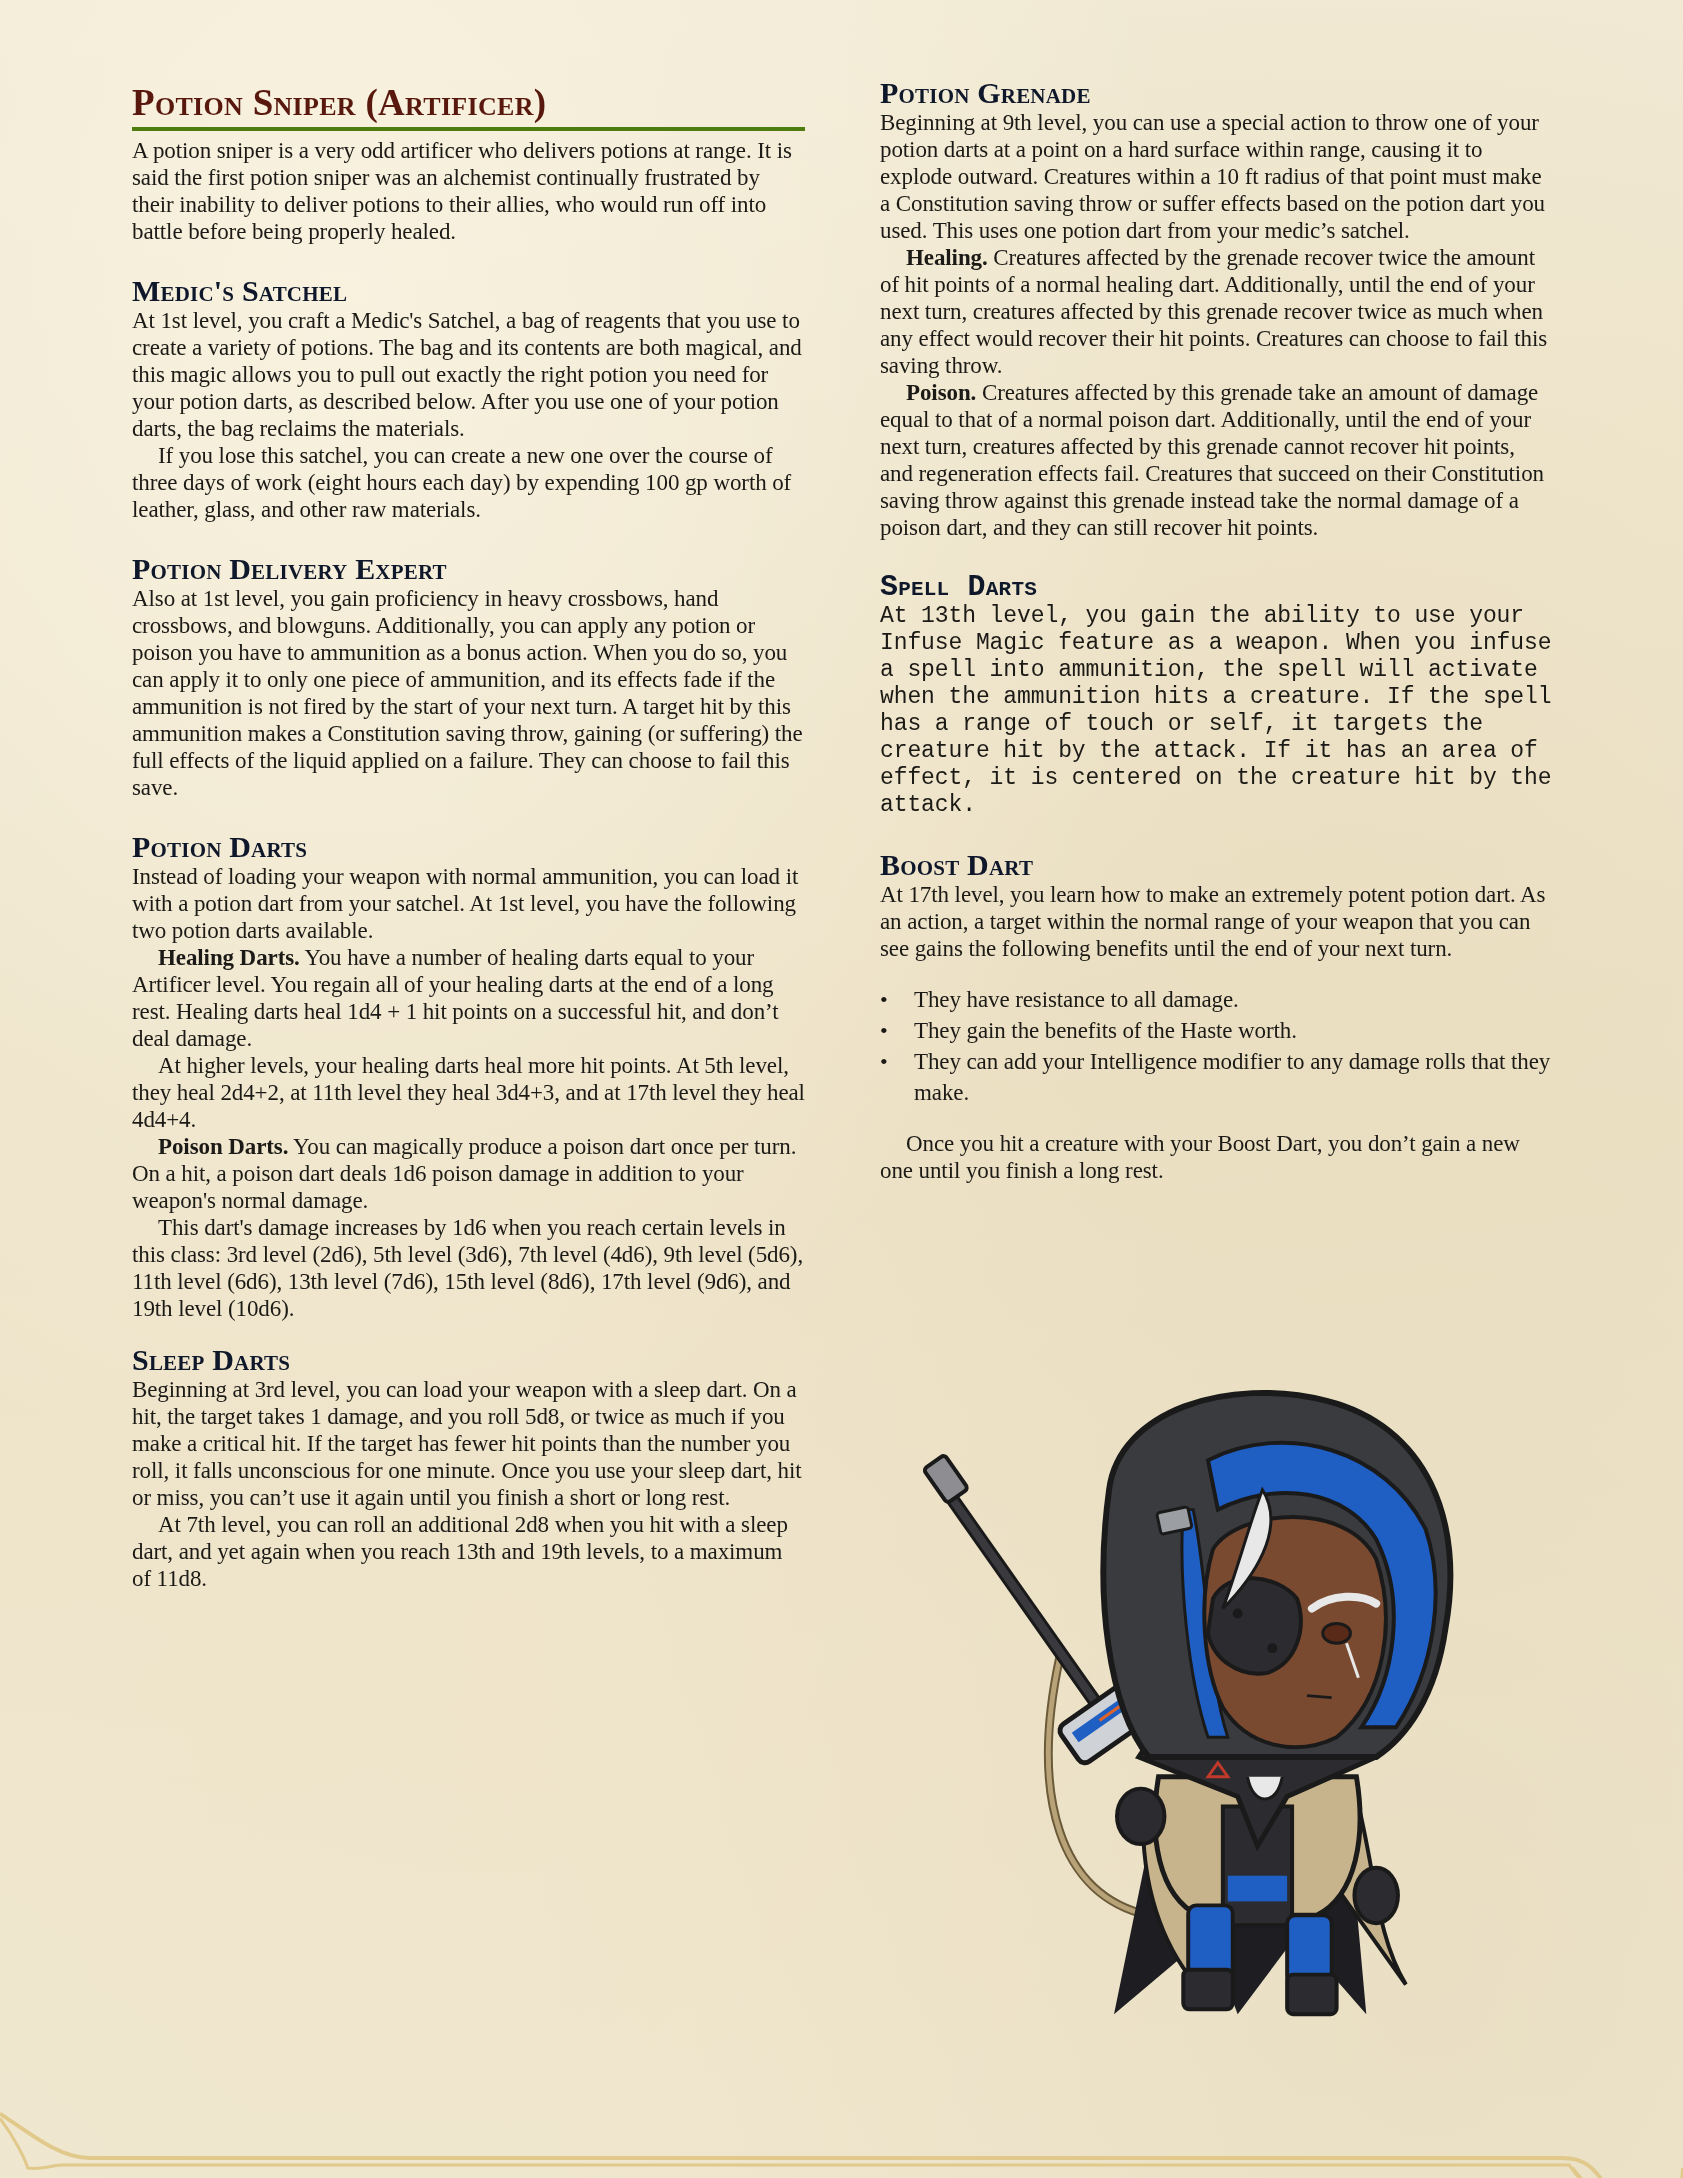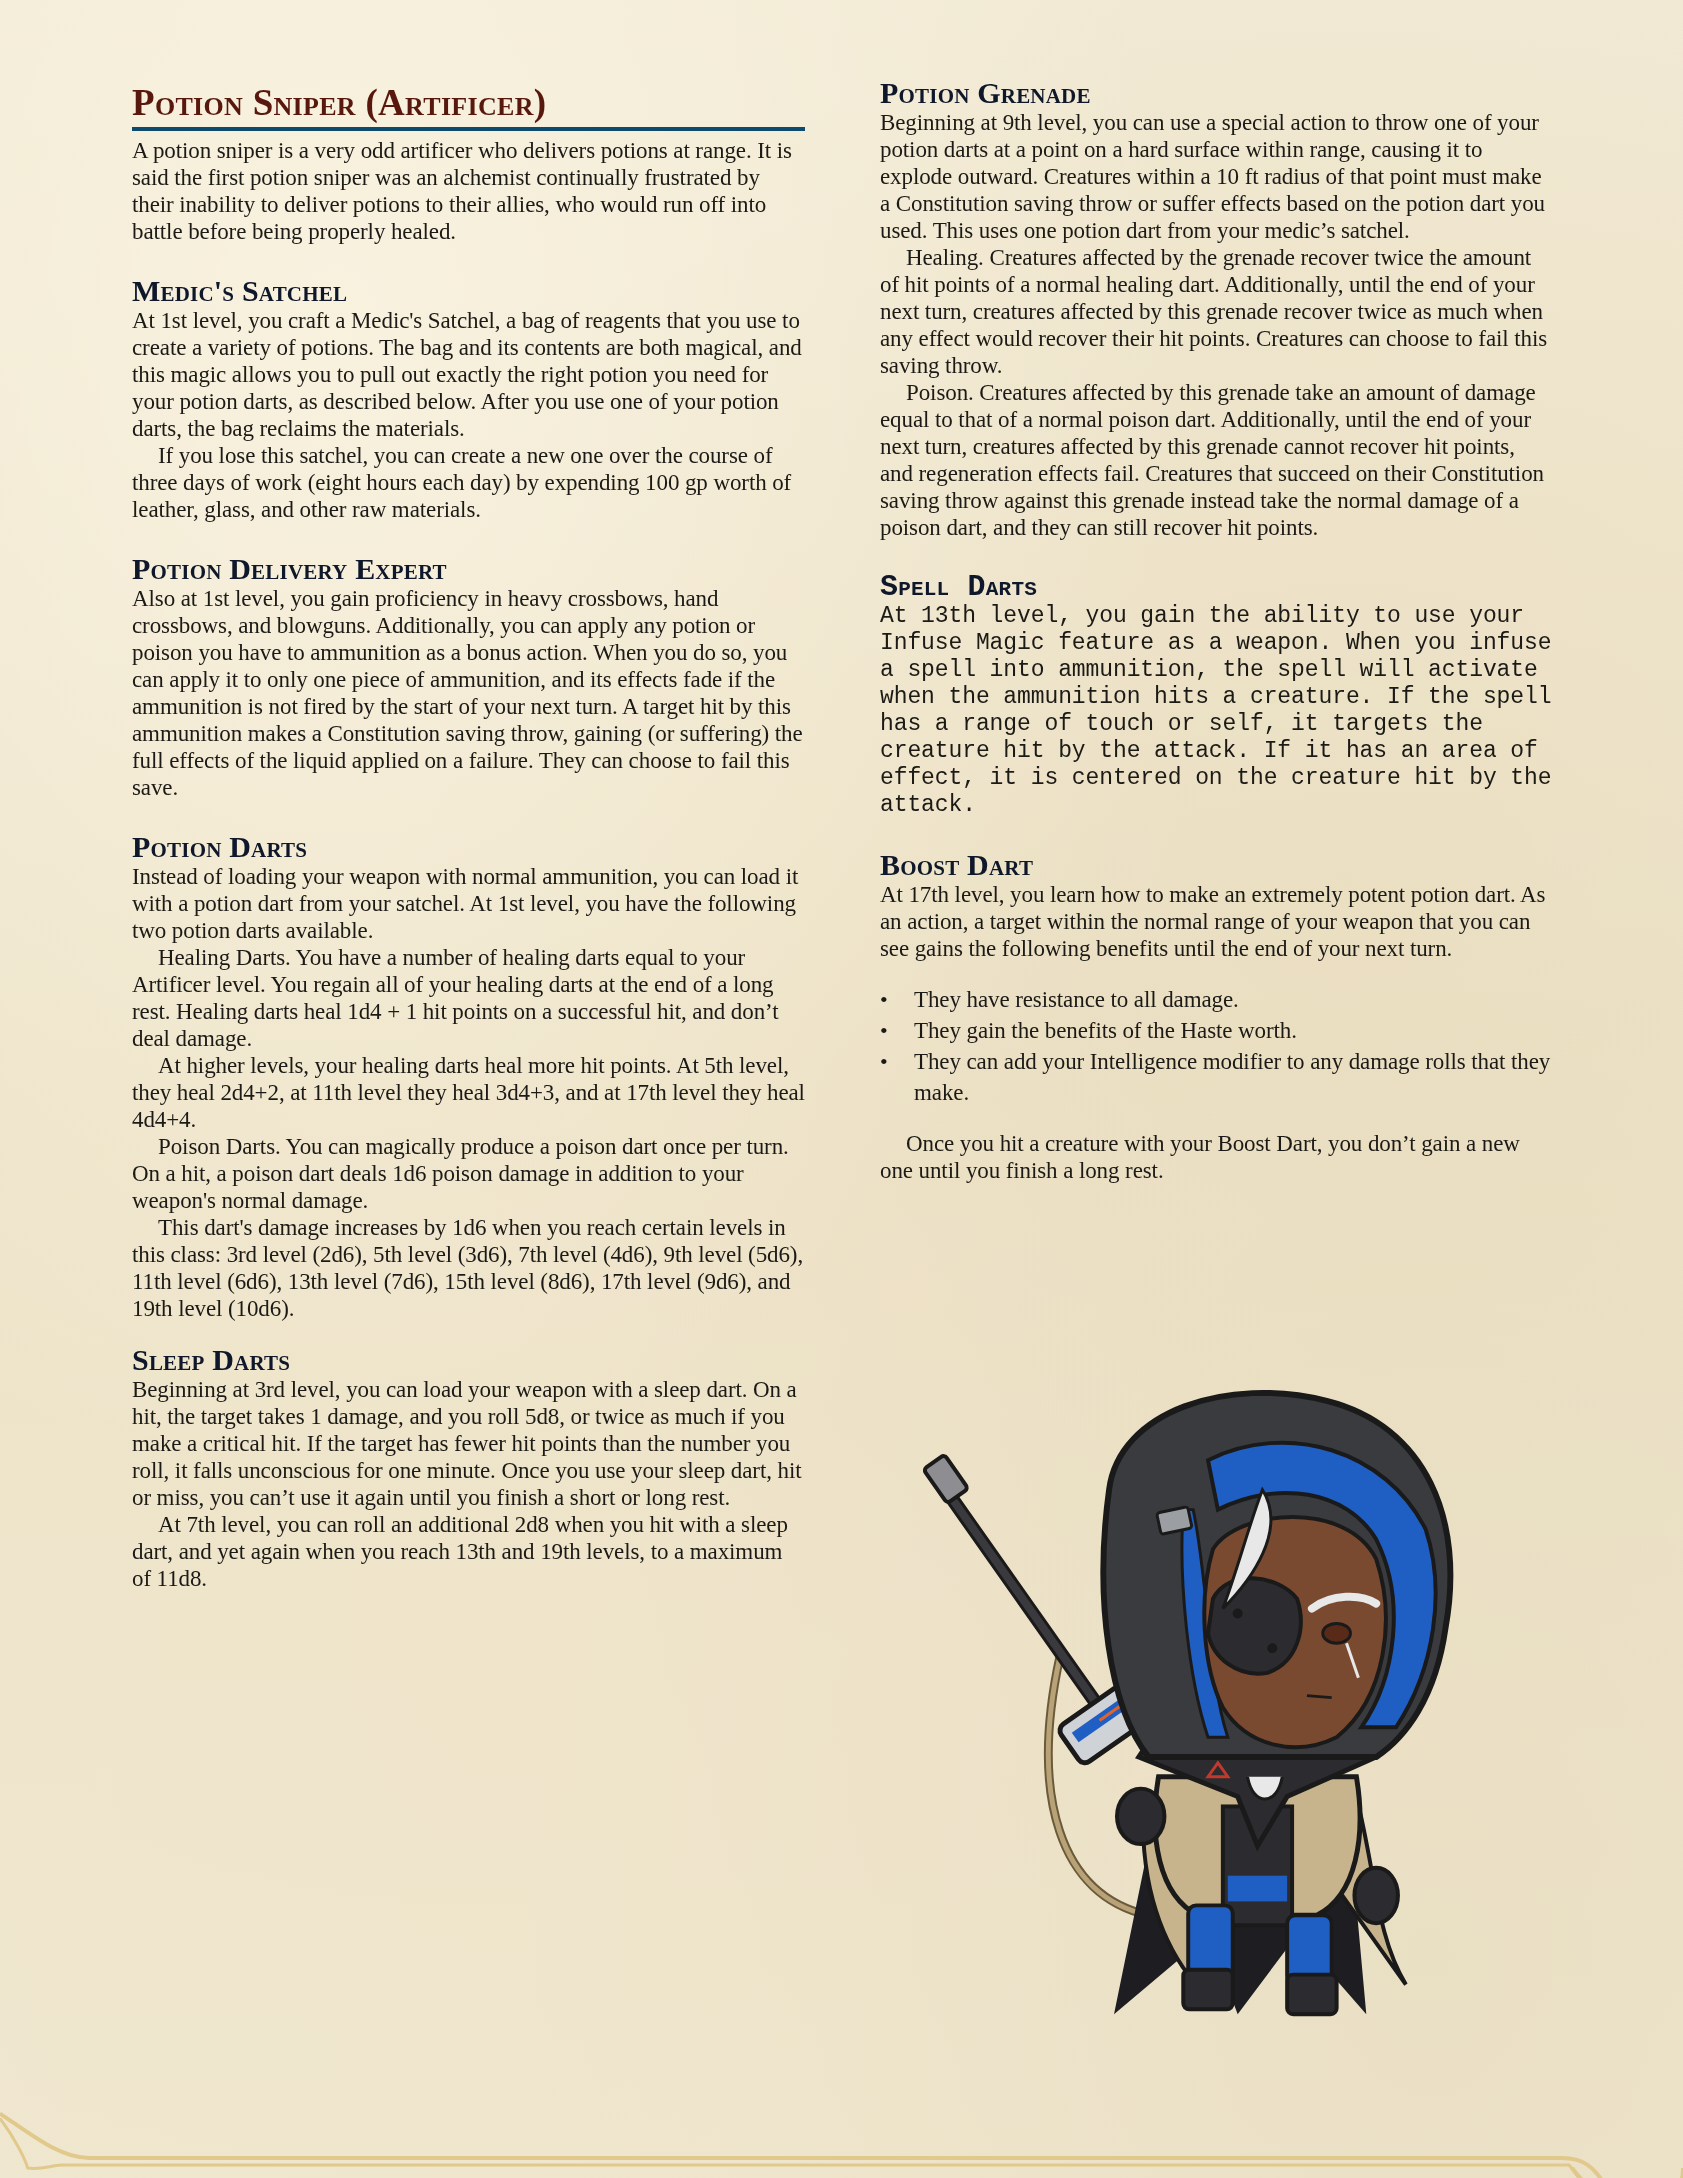--- a/index.html
+++ b/index.html
@@ -14,33 +14,33 @@
       linear-gradient(180deg, #f1e9d3 0%, #ede3c9 50%, #efe7d0 100%);
     font-family: "Liberation Serif", "DejaVu Serif", serif;
     color: #1c1a16;
   }
   .col { position: absolute; top: 77px; width: 673px; }
   .col-left { left: 132px; }
   .col-right { left: 880px; top: 77px; }
   .title {
     font-variant: small-caps; font-weight: bold; color: #58180d;
     font-size: 37px; line-height: 44px; margin: 4px 0 0 0; letter-spacing: 0.3px;
-    padding-bottom: 2px; border-bottom: 4px solid #0c4a6e;
+    padding-bottom: 2px; border-bottom: 4px solid #4d7c0f;
   }
   .h3 {
     font-variant: small-caps; font-weight: bold; color: #0f172a;
     font-size: 30px; line-height: 32px; margin: 0; letter-spacing: 0.2px;
   }
   .section { margin-bottom: 22px; }
   p {
     margin: 0; font-size: 23px; line-height: 27px; text-align: left;
     letter-spacing: -0.1px;
   }
   p.indent { text-indent: 26px; }
-  .b { font-weight: normal; }
+  .b { font-weight: bold; }
   .intro { margin-top: 6px; margin-bottom: 30px; }
   ul.bullets { margin: 22px 0 22px 0; padding: 0 0 0 34px; list-style: none; }
   ul.bullets li {
     position: relative; font-size: 23px; line-height: 31px; letter-spacing: -0.1px;
   }
   ul.bullets li::before {
     content: "\2022"; position: absolute; left: -34px; top: 0; font-size: 22px;
   }
   .illustration { position: absolute; left: 911px; top: 1381px; width: 594px; height: 653px; }
   .footer-border { position: absolute; left: 0; top: 2059px; width: 1683px; height: 119px; }

